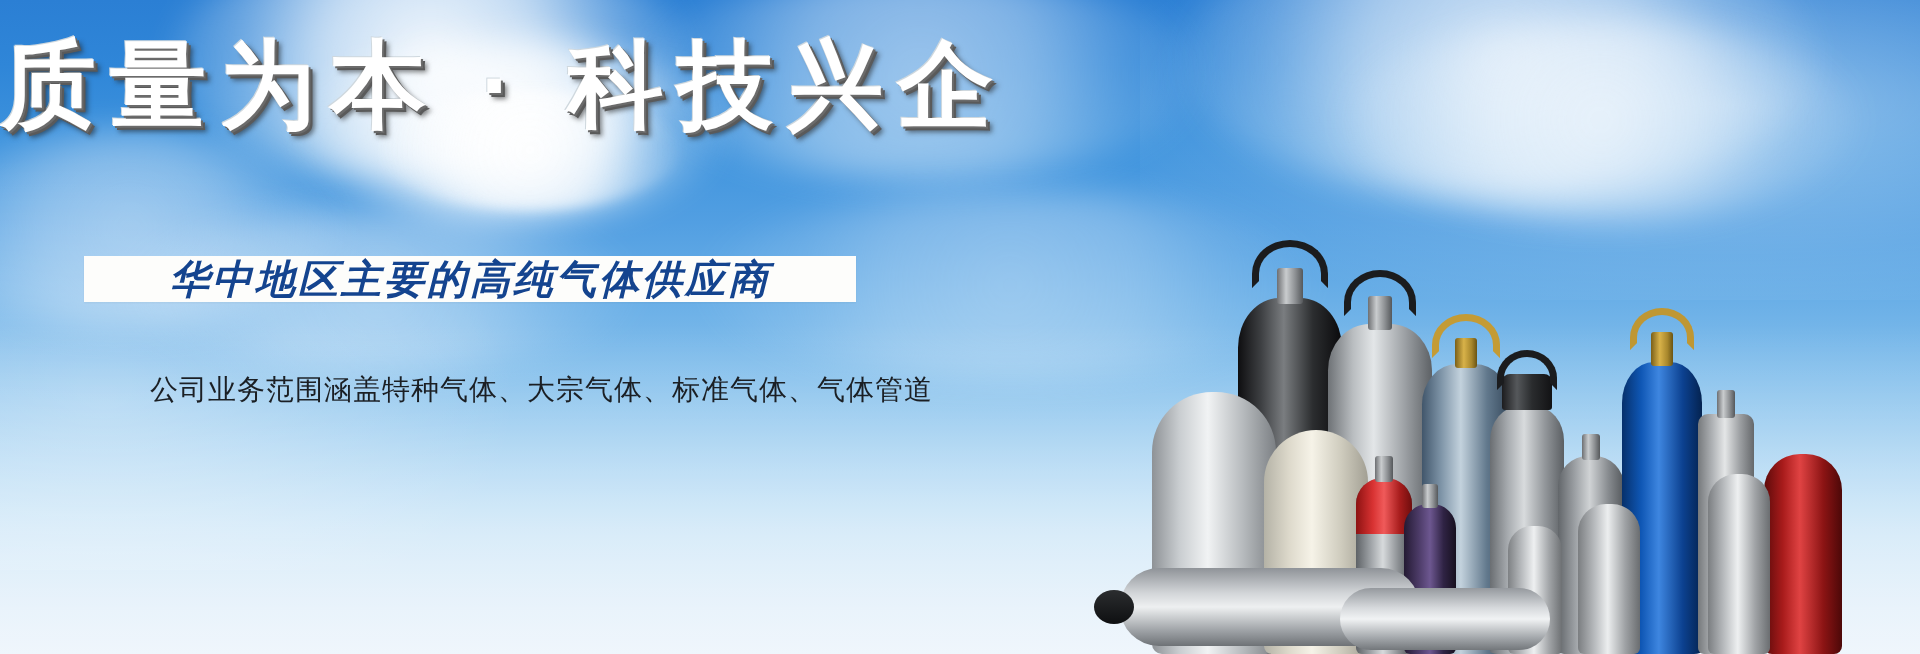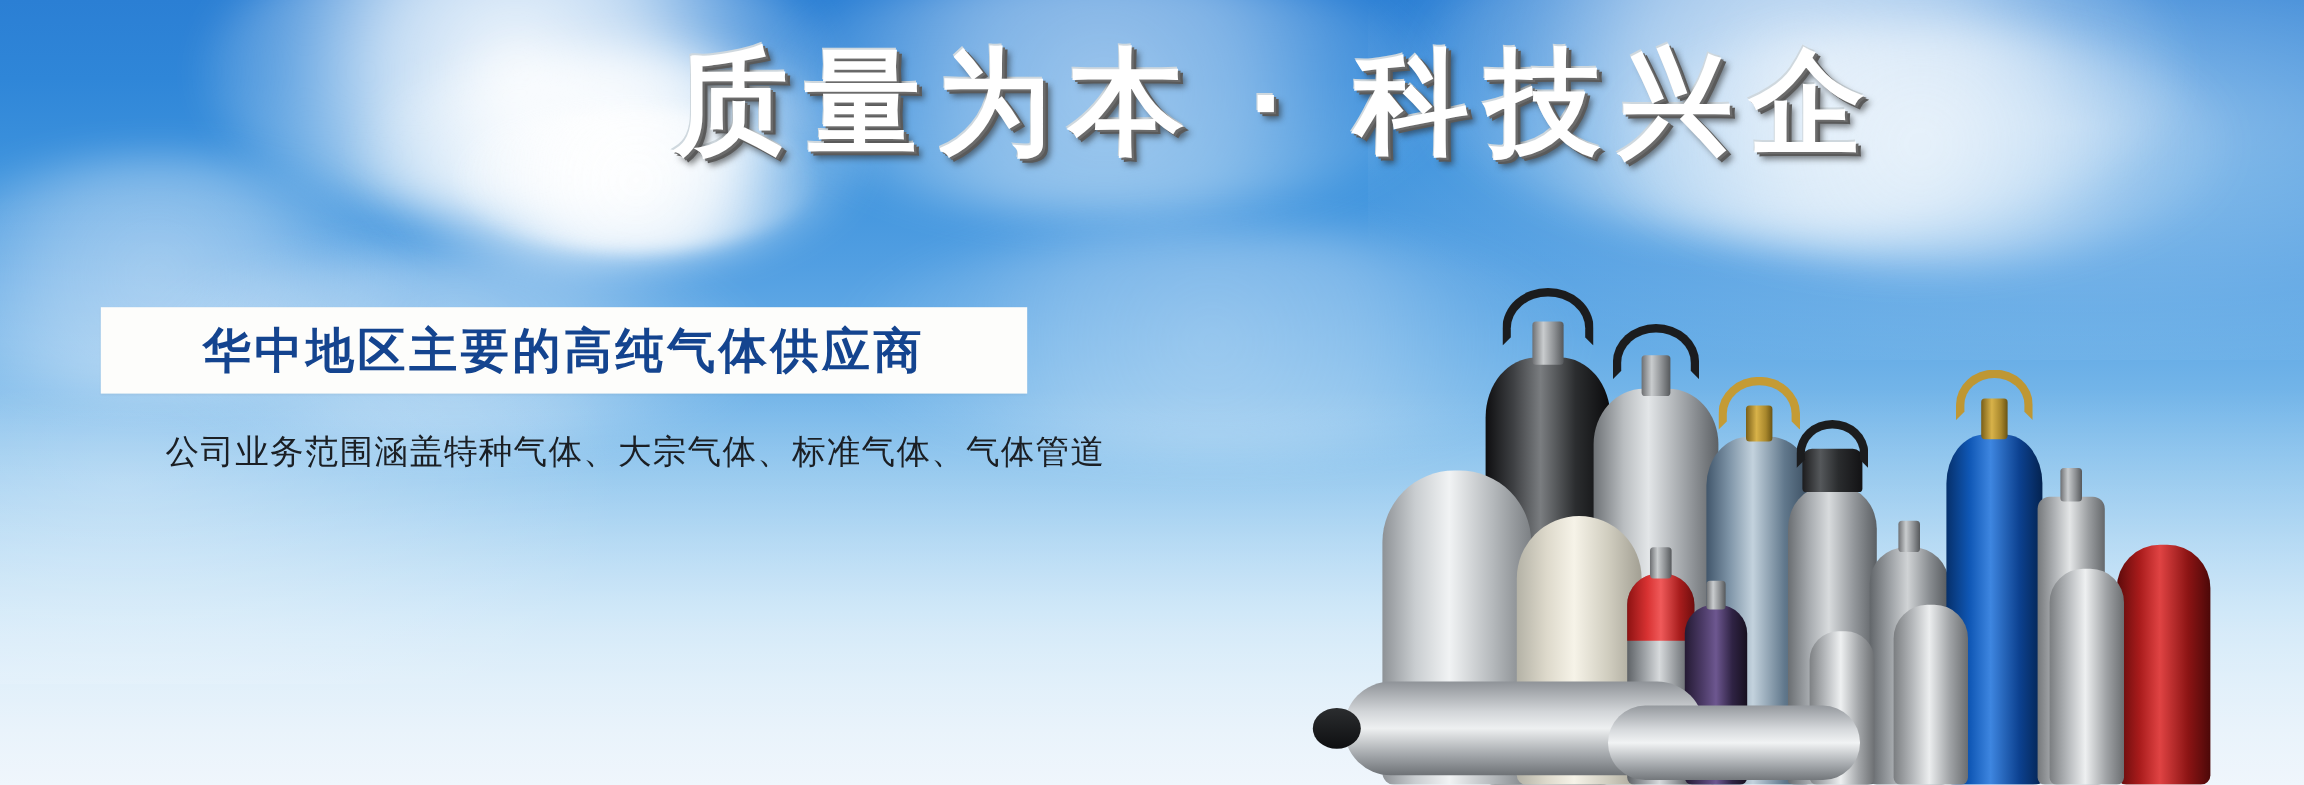--- a/index.html
+++ b/index.html
@@ -73,33 +73,32 @@
         rgba(255,255,255,0.10) 55%,
         rgba(255,255,255,0.0) 80%);
   }
 
   
   .headline {
     position: absolute;
     top: 22px;
     left: 0;
     width: 1520px;
-    text-align: right;
+    text-align: left;
     font-family: "Liberation Sans", sans-serif;
     font-size: 96px;
     font-weight: 700;
     letter-spacing: 14px;
     color: #ffffff;
     white-space: nowrap;
     text-shadow:
        2px 2px 0 #6b6b6b,
        4px 4px 0 #5a5a5a,
        6px 6px 5px rgba(30,30,30,0.55),
       -1px -1px 0 #cfd8de;
-    padding-left: 48px;
   }
   .subhead {
     position: absolute;
     top: 158px;
     left: 0;
     width: 1520px;
     text-align: center;
     font-family: "Liberation Serif", serif;
     font-size: 38px;
     font-weight: 700;
@@ -107,26 +106,27 @@
     white-space: nowrap;
     letter-spacing: 0.5px;
   }
 
   
   .callout {
     position: absolute;
     left: 84px;
     top: 256px;
     width: 772px;
-    height: 72px;
+    height: 46px;
     background: #fdfdfb;
     display: flex;
     align-items: center;
     justify-content: center;
     box-shadow: 0 1px 2px rgba(0,0,0,0.05);
+    font-style: italic;
   }
   .callout-text {
     font-family: "Liberation Sans", sans-serif;
     font-size: 40px;
     font-weight: 700;
     color: #14448f;
     letter-spacing: 3px;
     white-space: nowrap;
   }
 
@@ -136,21 +136,21 @@
     left: 82px;
     top: 356px;
     width: 790px;
     font-family: "Liberation Serif", serif;
     font-size: 28px;
     line-height: 44px;
     color: #1b1f24;
     letter-spacing: 1px;
   }
   .body-copy p {
-    margin: 0;
+    margin: 12px;
     white-space: nowrap;
   }
   .body-copy p.indent {
     text-indent: 56px;
   }
 
   
   .cylinders {
     position: absolute;
     right: 0;

